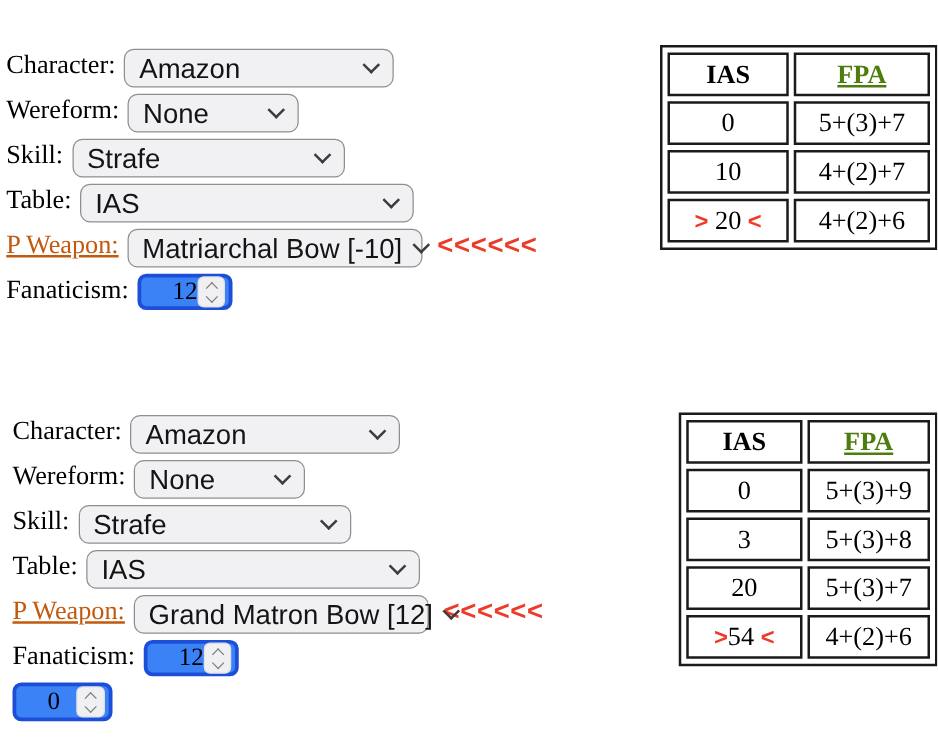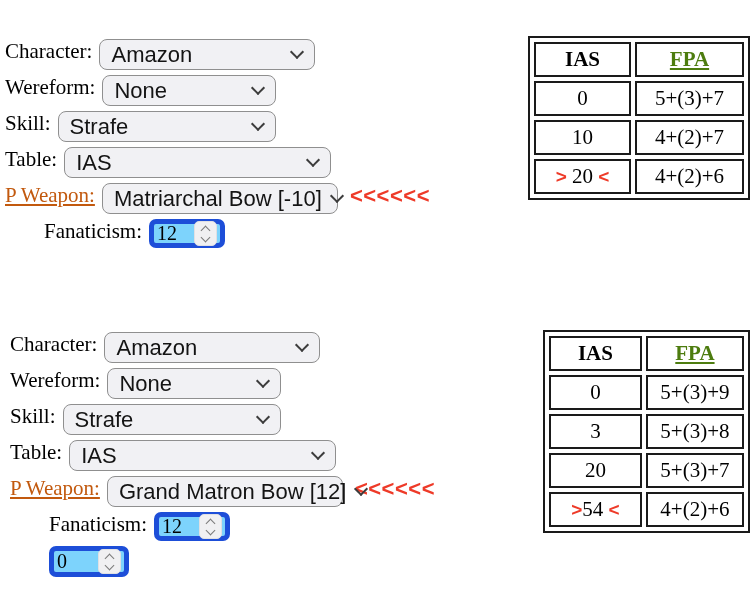--- a/index.html
+++ b/index.html
@@ -5,35 +5,35 @@
   html,body{margin:0;padding:0;background:#ffffff;}
   .stage{position:relative;width:750px;height:600px;overflow:hidden;background:#ffffff;
          font-family:"Liberation Serif",serif;}
 
   
   .section{position:absolute;}
   #s1{left:5px;top:39px;}
   #s2{left:10px;top:332px;}
 
   .row{display:flex;align-items:flex-start;height:31px;margin-bottom:5px;white-space:nowrap;}
-  .row.num{height:29px;margin-left:39px;}
+  .row.num{height:29px;}
   .lbl{font-size:21px;color:#000000;margin-right:7px;}
   .lnk{color:#c2590e;text-decoration:underline;cursor:pointer;}
 
   .sel{display:inline-flex;align-items:center;justify-content:space-between;height:31px;
        box-sizing:border-box;background:#f1f1f4;border:1px solid #8f8f8f;border-radius:8px;
        padding:0 12px 0 11px;font-family:"Liberation Sans",sans-serif;font-size:22px;
        color:#141414;cursor:default;}
-  .w216{width:216px}.w145{width:174px}.w218{width:218px}.w267{width:267px}.w296{width:236px}
+  .w216{width:216px}.w145{width:137px}.w218{width:218px}.w267{width:267px}.w296{width:236px}
   .chev{width:8px;height:8px;border-right:2px solid #3c3c3c;border-bottom:2px solid #3c3c3c;
         transform:rotate(45deg);margin-top:-5px;margin-left:10px;flex:0 0 auto;}
 
   .numbox{display:inline-flex;align-items:center;justify-content:space-between;
-          box-sizing:border-box;background:#7dd3fc;border:5px solid #1d4ed8;border-radius:7px;
-          height:29px;padding:0 3px 0 3px;font-size:20px;color:#000;}
+          box-sizing:border-box;background:#3b82f6;border:3px solid #1d4ed8;border-radius:7px;
+          height:29px;padding:0 3px 0 25px;font-size:20px;color:#000;}
   .nw76{width:76px}.nw80{width:80px;height:31px;}
   .spin{width:21px;height:23px;background:#f0f0f2;border:1px solid #e0e0e3;border-radius:5px;
         display:flex;flex-direction:column;align-items:center;justify-content:center;cursor:pointer;}
   .spin .c{display:block;width:6px;height:6px;border-right:1.5px solid #7a7a7a;border-bottom:1.5px solid #7a7a7a;}
   .spin .up{transform:rotate(-135deg);margin-bottom:1px;margin-top:3px;}
   .spin .dn{transform:rotate(45deg);margin-top:-1px;margin-bottom:3px;}
 
   .arrows{font-family:"Liberation Sans",sans-serif;font-weight:700;font-size:22px;
           color:#ee3a28;margin-left:12px;letter-spacing:0.5px;}
 

